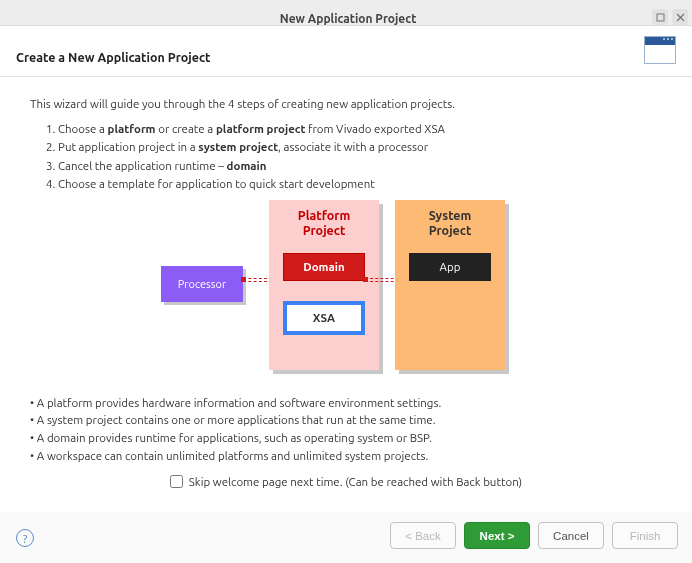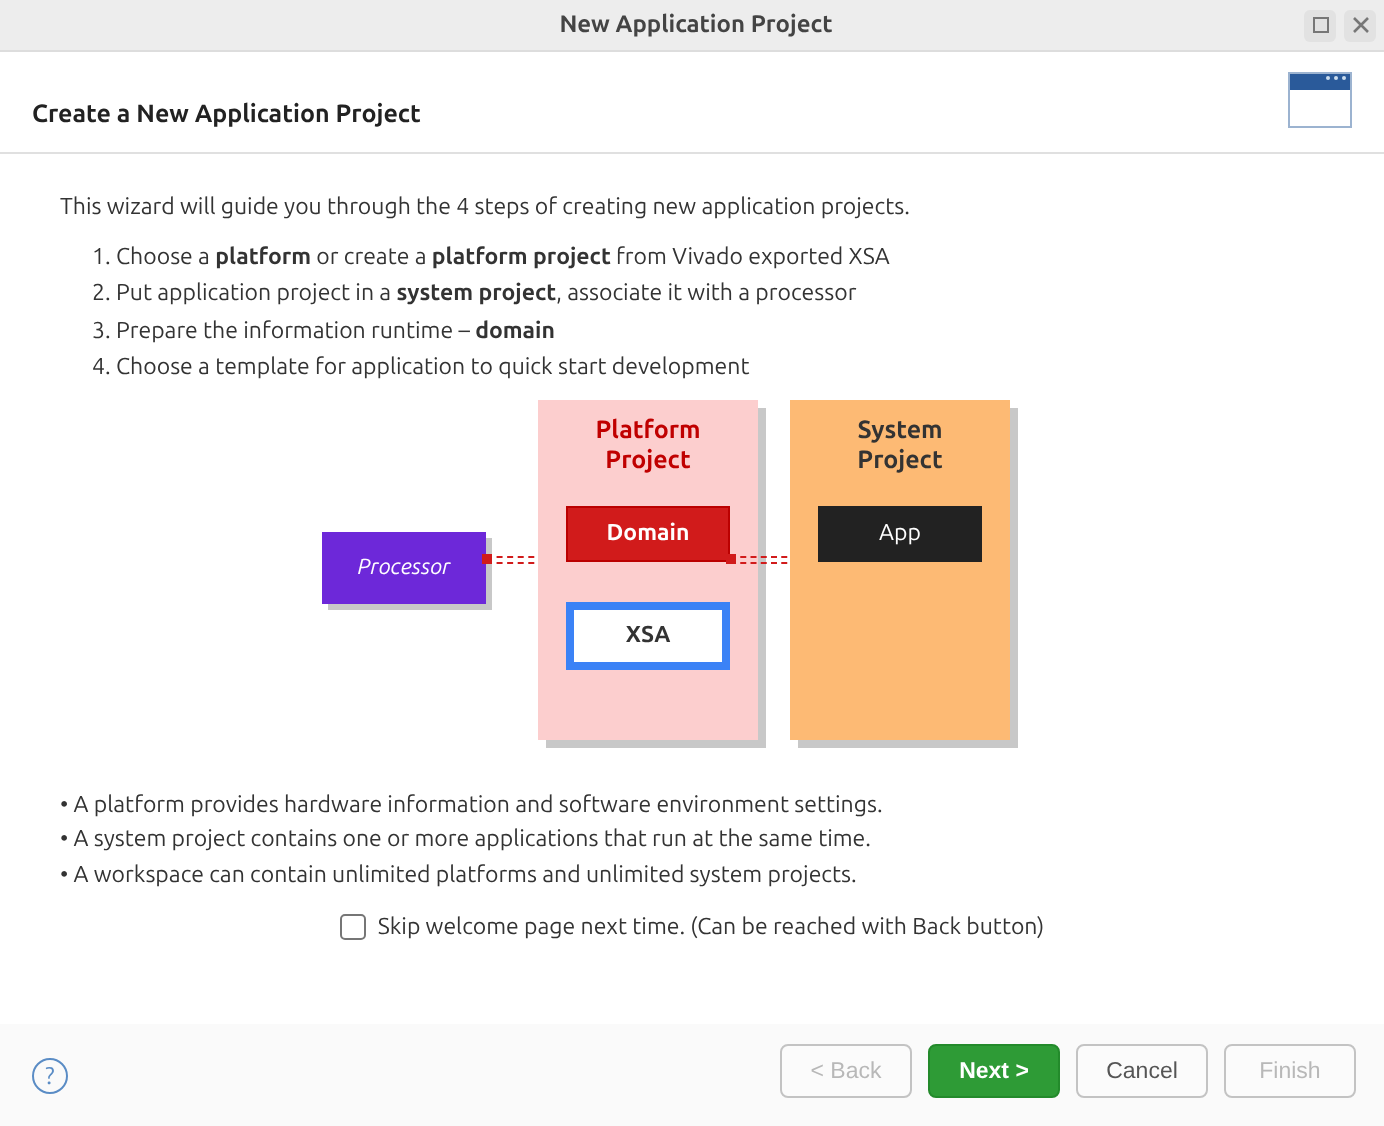--- a/index.html
+++ b/index.html
@@ -10,21 +10,21 @@
       background: #fff;
       width: 692px;
       height: 563px;
       overflow: hidden;
     }
     .titlebar {
       height: 26px;
       background: #ededed;
       border-bottom: 1px solid #ddd;
       display: flex;
-      align-items: center;
+      align-items: flex-end;
       justify-content: space-between;
       padding: 0 4px;
     }
     .titlebar-title {
       flex: 1;
       text-align: center;
       font-weight: 600;
       font-size: 12px;
       color: #444;
     }
@@ -83,26 +83,25 @@
     .diagram {
       width: 370px;
       margin: 0 auto 20px auto;
       position: relative;
       height: 180px;
     }
     .proc-box {
       position: absolute;
       left: 0; top: 72px;
       width: 82px; height: 36px;
-      background: #6d28d9;
+      background: #8b5cf6;
       color: #fff;
       display: flex; align-items: center; justify-content: center;
       font-size: 11px;
       box-shadow: 3px 3px 0 #c8c8c8;
-      font-style: italic;
     }
     .platform-box {
       position: absolute;
       left: 108px; top: 6px;
       width: 110px; height: 170px;
       background: #fccece;
       box-shadow: 4px 4px 0 #c8c8c8;
     }
     .platform-label {
       text-align: center;
@@ -254,21 +253,21 @@
   <p class="intro">This wizard will guide you through the 4 steps of creating new application projects.</p>
 
   <ol class="steps">
     <li>
       <span>Choose a </span><span class="bold">platform</span><span> or create a </span><span class="bold">platform project</span><span> from Vivado exported XSA</span>
     </li>
     <li>
       <span>Put application project in a </span><span class="bold">system project</span><span>, associate it with a processor</span>
     </li>
     <li>
-      <span>Prepare the information runtime – </span><span class="bold">domain</span>
+      <span>Cancel the application runtime – </span><span class="bold">domain</span>
     </li>
     <li>Choose a template for application to quick start development</li>
   </ol>
 
   <div class="diagram">
     <div class="proc-box">Processor</div>
 
     <div class="conn conn1"></div>
     <div class="conn-end ce1"></div>
     <div class="conn-end ce2"></div>
@@ -291,20 +290,21 @@
         <span>System</span><br>
         <span>Project</span>
       </div>
       <div class="app-box">App</div>
     </div>
   </div>
 
   <div class="bullets">
     <p>• A platform provides hardware information and software environment settings.</p>
     <p>• A system project contains one or more applications that run at the same time.</p>
+    <p>• A domain provides runtime for applications, such as operating system or BSP.</p>
     <p>• A workspace can contain unlimited platforms and unlimited system projects.</p>
   </div>
 
   <div class="skip-row">
     <input type="checkbox" style="">
     <label>Skip welcome page next time. (Can be reached with Back button)</label>
   </div>
 </div>
 
 <div class="footer">

